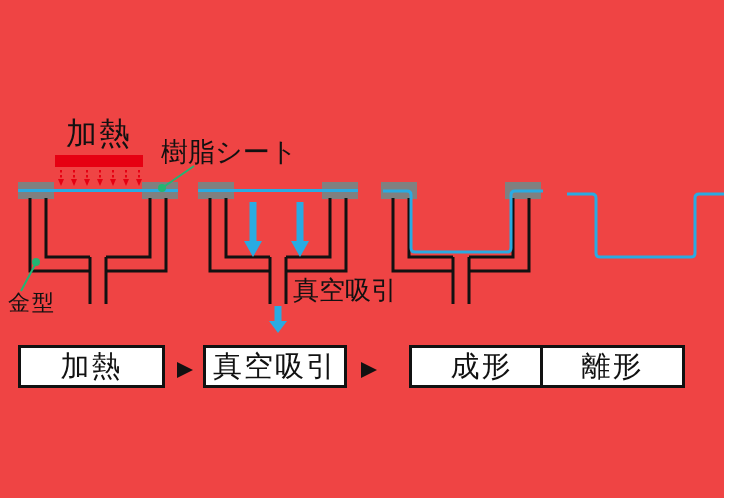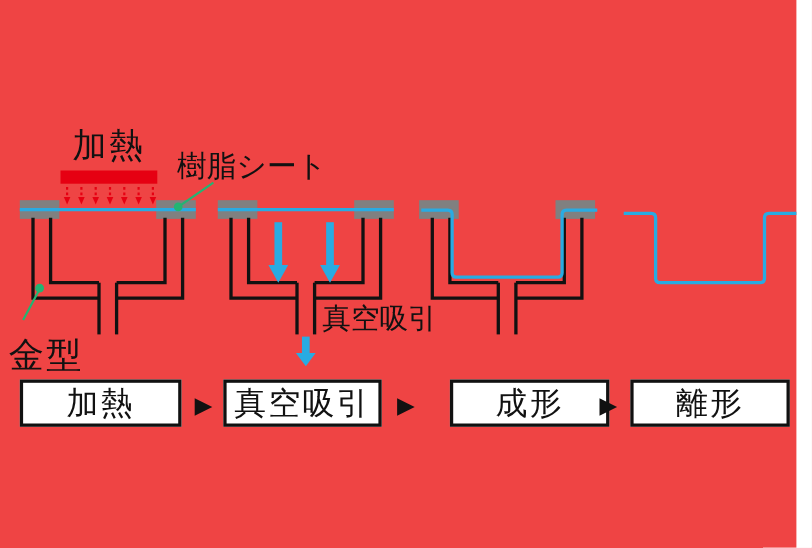--- a/index.html
+++ b/index.html
@@ -14,21 +14,21 @@
   .f-red{fill:var(--red);}
   .f-green{fill:var(--green);}
   .c-red{stroke:var(--red);stroke-width:2;}
   .c-green{stroke:var(--green);stroke-width:2;}
   .dashed{stroke-dasharray:2.5 2.5;}
   .sheet-line{stroke:var(--blue);stroke-width:3;}
   .sheet-path{fill:none;stroke:var(--blue);stroke-width:3;}
   .lbl{position:absolute;color:#111;white-space:nowrap;line-height:1.1;}
   .lbl-heating{left:55px;top:116px;width:88px;text-align:center;font-size:31px;letter-spacing:2px;}
   .lbl-resin{left:161px;top:137px;font-size:27px;}
-  .lbl-mold{left:8px;top:306px;font-size:32px;letter-spacing:2px;}
+  .lbl-mold{left:8px;top:291px;font-size:22px;letter-spacing:2px;}
   .lbl-vacuum{left:293px;top:276px;font-size:26px;}
   .fbox{
     position:absolute;top:345px;height:43px;border:3px solid #111;background:#fff;
     box-sizing:border-box;display:flex;align-items:center;justify-content:center;
     font-size:29px;letter-spacing:2px;
   }
   .fsep{
     position:absolute;top:362px;width:0;height:0;
     border-left:16px solid #111;border-top:8px solid transparent;border-bottom:8px solid transparent;
   }
@@ -112,16 +112,16 @@
   <div class="lbl lbl-mold">金型</div>
   <div class="lbl lbl-vacuum">真空吸引</div>
 
   <div>
     <div class="fbox" style="left:18px;width:147px">加熱</div>
     <div class="fsep" style="left:177px"></div>
     <div class="fbox" style="left:203px;width:144px">真空吸引</div>
     <div class="fsep" style="left:361px"></div>
     <div class="fbox" style="left:409px;width:145px">成形</div>
     <div class="fsep" style="left:545px"></div>
-    <div class="fbox" style="left:573px;width:145px">離形</div>
+    <div class="fbox" style="left:540px;width:145px">離形</div>
   </div>
 
 </div>
 
 </body></html>

